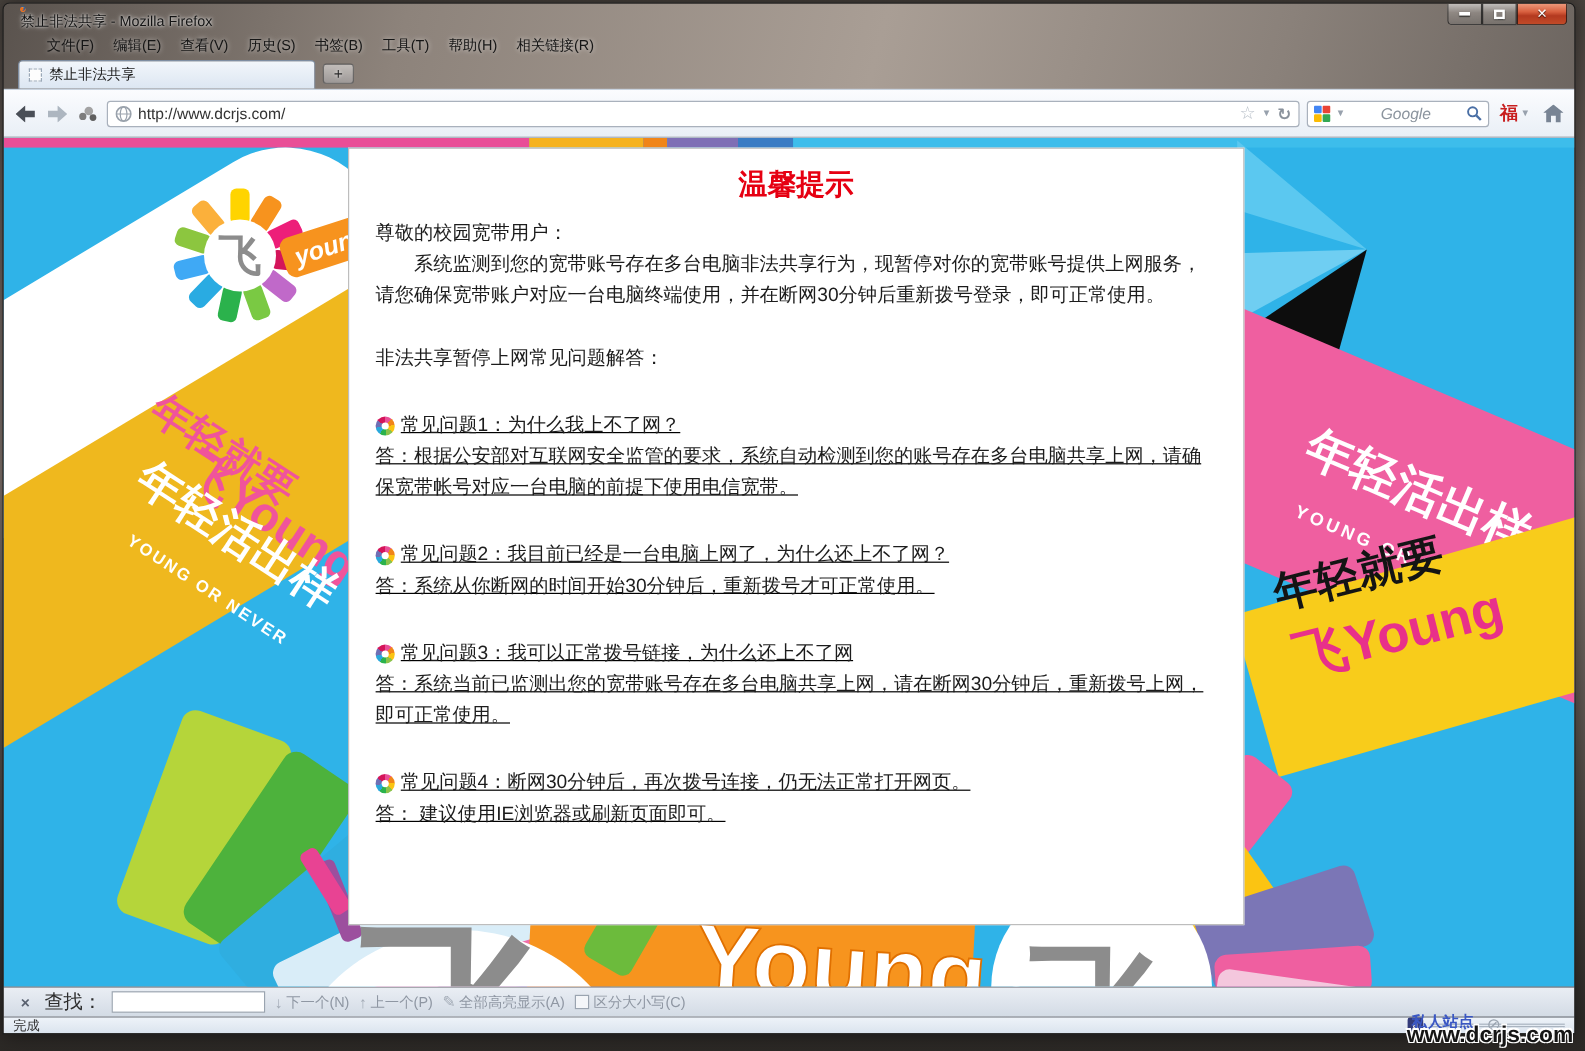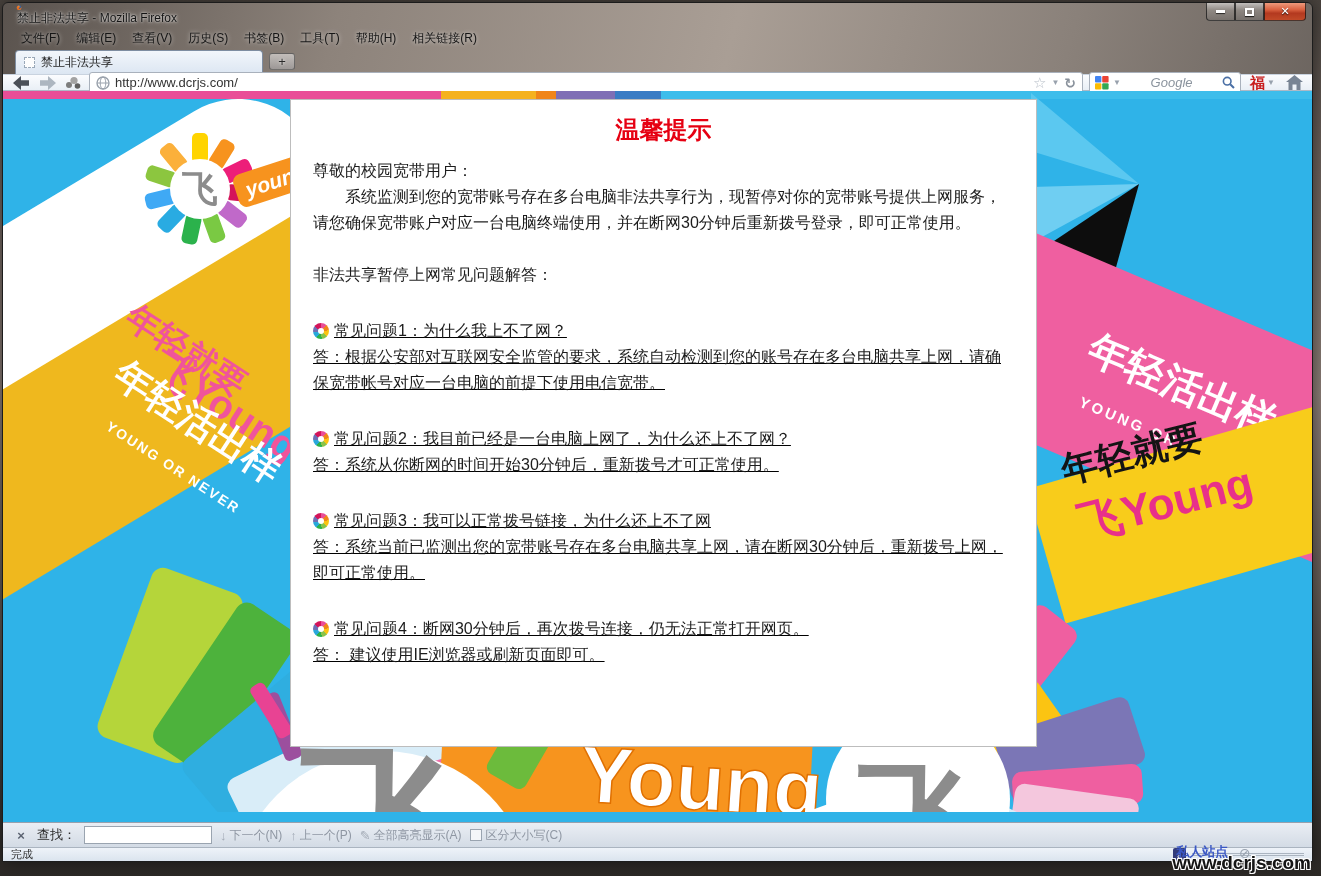--- a/index.html
+++ b/index.html
@@ -21,34 +21,34 @@
   .winbtn{width:29px;height:18px;border:1px solid rgba(20,20,20,.75);border-top:none;
     background:linear-gradient(180deg,rgba(255,255,255,.55),rgba(255,255,255,.15) 45%,rgba(120,120,120,.25));
     display:flex;align-items:center;justify-content:center;color:#fff;font-size:10px;
     text-shadow:0 1px 1px rgba(0,0,0,.8);}
   .winbtn.min{border-radius:0 0 0 4px}
   .winbtn.close{width:42px;border-radius:0 0 4px 0;
     background:linear-gradient(180deg,#ee9a7c,#d9603f 40%,#b3391f 60%,#c14a28);font-size:11px;font-weight:bold;}
   .minglyph{display:block;width:9px;height:3px;background:#fff;box-shadow:0 1px 1px rgba(0,0,0,.7);}
   .maxglyph{display:block;width:9px;height:8px;border:2px solid #fff;box-shadow:0 1px 1px rgba(0,0,0,.7);}
   
-  .menubar{height:22px;display:flex;align-items:center;padding-left:10px;}
+  .menubar{height:22px;display:flex;align-items:center;padding-left:10px;margin-left:18px;}
   .menuitem{font-size:12px;color:#161616;padding:2px 8px;cursor:default;
     text-shadow:0 0 4px rgba(255,255,255,.7);}
   
   .tabstrip{height:25px;display:flex;align-items:center;padding-left:12px;}
   .tab{width:248px;height:24px;border:1px solid #7e8da1;border-bottom:none;border-radius:4px 4px 0 0;
     background:linear-gradient(180deg,#f2f6fb,#dce6f2);display:flex;align-items:center;gap:6px;padding:0 8px;}
   .tab-label{font-size:12px;color:#1d1d1d;}
   .tab-favicon{width:11px;height:11px;border:1px dashed #9aa8b8;background:#fdfdfd;}
   .newtab{width:26px;height:17px;margin-left:6px;margin-bottom:1px;border:1px solid rgba(60,60,60,.6);border-radius:3px;
     background:linear-gradient(180deg,rgba(255,255,255,.5),rgba(200,205,215,.35));
     color:#2a2a2a;font-size:13px;line-height:15px;text-align:center;text-shadow:0 0 3px rgba(255,255,255,.8);}
   
-  .navbar{height:17px;background:linear-gradient(180deg,#fbfcfe,#e9eff6);
+  .navbar{height:41px;background:linear-gradient(180deg,#fbfcfe,#e9eff6);
     border-top:1px solid #c9d3df;border-bottom:1px solid #aeb9c6;
     display:flex;align-items:center;gap:6px;padding:0 8px;}
   .navicon{display:flex;align-items:center;justify-content:center;width:20px;height:20px;}
   .urlbar{flex:1;height:22px;background:#fff;border:1px solid #a9b1bc;border-radius:3px;
     display:flex;align-items:center;gap:5px;padding:0 6px;}
   .urltext{flex:1;font-size:13px;color:#333;}
   .star{font-size:15px;color:#b9c0c9;line-height:1}
   .chev{font-size:8px;color:#98a1ad;line-height:1}
   .reload{font-size:14px;color:#8a929c;line-height:1;font-weight:bold}
   .searchbox{width:152px;height:22px;background:#fff;border:1px solid #a9b1bc;border-radius:3px;
@@ -70,21 +70,21 @@
   .faq-q{display:flex;align-items:center;gap:5px;}
   .faq-q span.qtext{font-size:16px;color:#1c1c1c;line-height:26px;}
   .pinwheel{position:relative;width:16px;height:16px;border-radius:50%;flex:0 0 16px;
     background:conic-gradient(#e94e97 0 40deg,#f08519 0 85deg,#fbc412 0 130deg,#8bc34a 0 175deg,#2bb24c 0 215deg,#29a8dc 0 260deg,#6e6fb4 0 305deg,#d4145a 0 360deg);}
   .pinwheel::after{content:"";position:absolute;left:5px;top:5px;width:6px;height:6px;border-radius:50%;background:#fff;}
   svg text{font-family:"Liberation Sans","DejaVu Sans",sans-serif;font-weight:bold;}
   
   .findbar{height:25px;background:linear-gradient(180deg,#eaeef4,#d3dbe5);border-top:1px solid #98a0ad;
     display:flex;align-items:center;gap:8px;padding:0 10px;}
   .findclose{color:#5a6270;font-size:13px;font-weight:bold;width:16px;text-align:center;}
-  .findlabel{font-size:13px;color:#2c2c2c;}
+  .findlabel{font-size:16px;color:#2c2c2c;}
   .findinput{width:128px;height:18px;border:1px solid #9aa4b0;background:#fff;font-size:12px;padding:0 3px;outline:none;}
   .findbtn{display:flex;align-items:center;gap:3px;color:#8f97a3;font-size:12px;}
   .findbtn .arrow{font-size:13px;font-weight:bold;color:#a3abb6;}
   .findcheck{display:flex;align-items:center;gap:4px;color:#8f97a3;font-size:12px;}
   .checkbox{width:12px;height:12px;border:1px solid #9aa4b0;background:#f4f6f9;}
   
   .statusbar{height:14px;background:linear-gradient(180deg,#eef3f9,#dbe4ee);border-top:1px solid #aab4c0;
     display:flex;align-items:center;padding:0 8px;font-size:11px;color:#2c2c2c;}
   .statusspacer{flex:1}
   .aicon{width:13px;height:13px;background:#333b7a;color:#fff;font-size:10px;line-height:13px;

